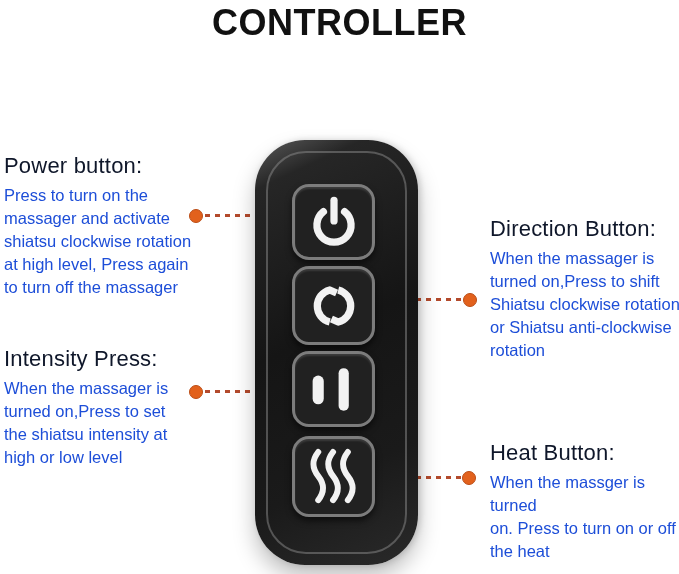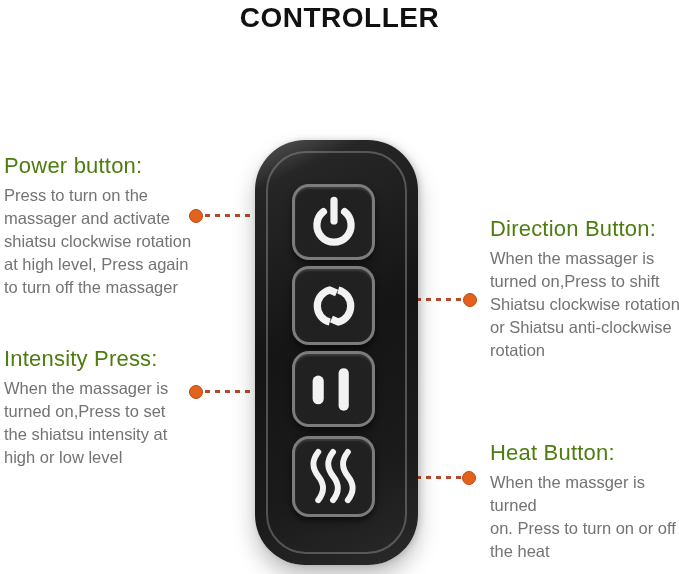--- a/index.html
+++ b/index.html
@@ -2,29 +2,29 @@
 <html style="--accent_dot: #e2611c; --leader_line: #b34a2c; --remote_body: #1a1a1a; --button_rim: #7c7c7c; --icon_color: #f2f2f2; --heading_text: #1c1c1c; --body_text: #2e2e2e;"><head>
 <meta charset="utf-8">
 <style>
   html,body{margin:0;padding:0;background:#fff;}
   .stage{
     position:relative;width:679px;height:574px;background:#ffffff;overflow:hidden;
     font-family:"Liberation Sans","DejaVu Sans",sans-serif;
   }
   .title{
     position:absolute;left:0;top:2px;width:100%;text-align:center;
-    font-size:28px;font-weight:bold;letter-spacing:.5px;color:#111;margin:0;
+    font-size:36px;font-weight:bold;letter-spacing:.5px;color:#111;margin:0;
   }
   
   .ann{position:absolute;}
   .ann h2{
-    margin:0 0 5px 0;font-size:22px;font-weight:400;color:#4d7c0f;letter-spacing:.2px;
+    margin:0 0 5px 0;font-size:22px;font-weight:400;color:#0f172a;letter-spacing:.2px;
   }
   .ann p{
-    margin:0;font-size:16.5px;line-height:23px;color:#737373;white-space:pre-line;
+    margin:0;font-size:16.5px;line-height:23px;color:#1d4ed8;white-space:pre-line;
   }
   
   .dot{
     position:absolute;width:14px;height:14px;border-radius:50%;
     background:var(--accent_dot,#e2611c);border:1px solid #bb4d16;box-sizing:border-box;
   }
   .leader{
     position:absolute;height:3px;
     background:repeating-linear-gradient(90deg,var(--leader_line,#b34a2c) 0 5px,transparent 5px 10px);
   }

